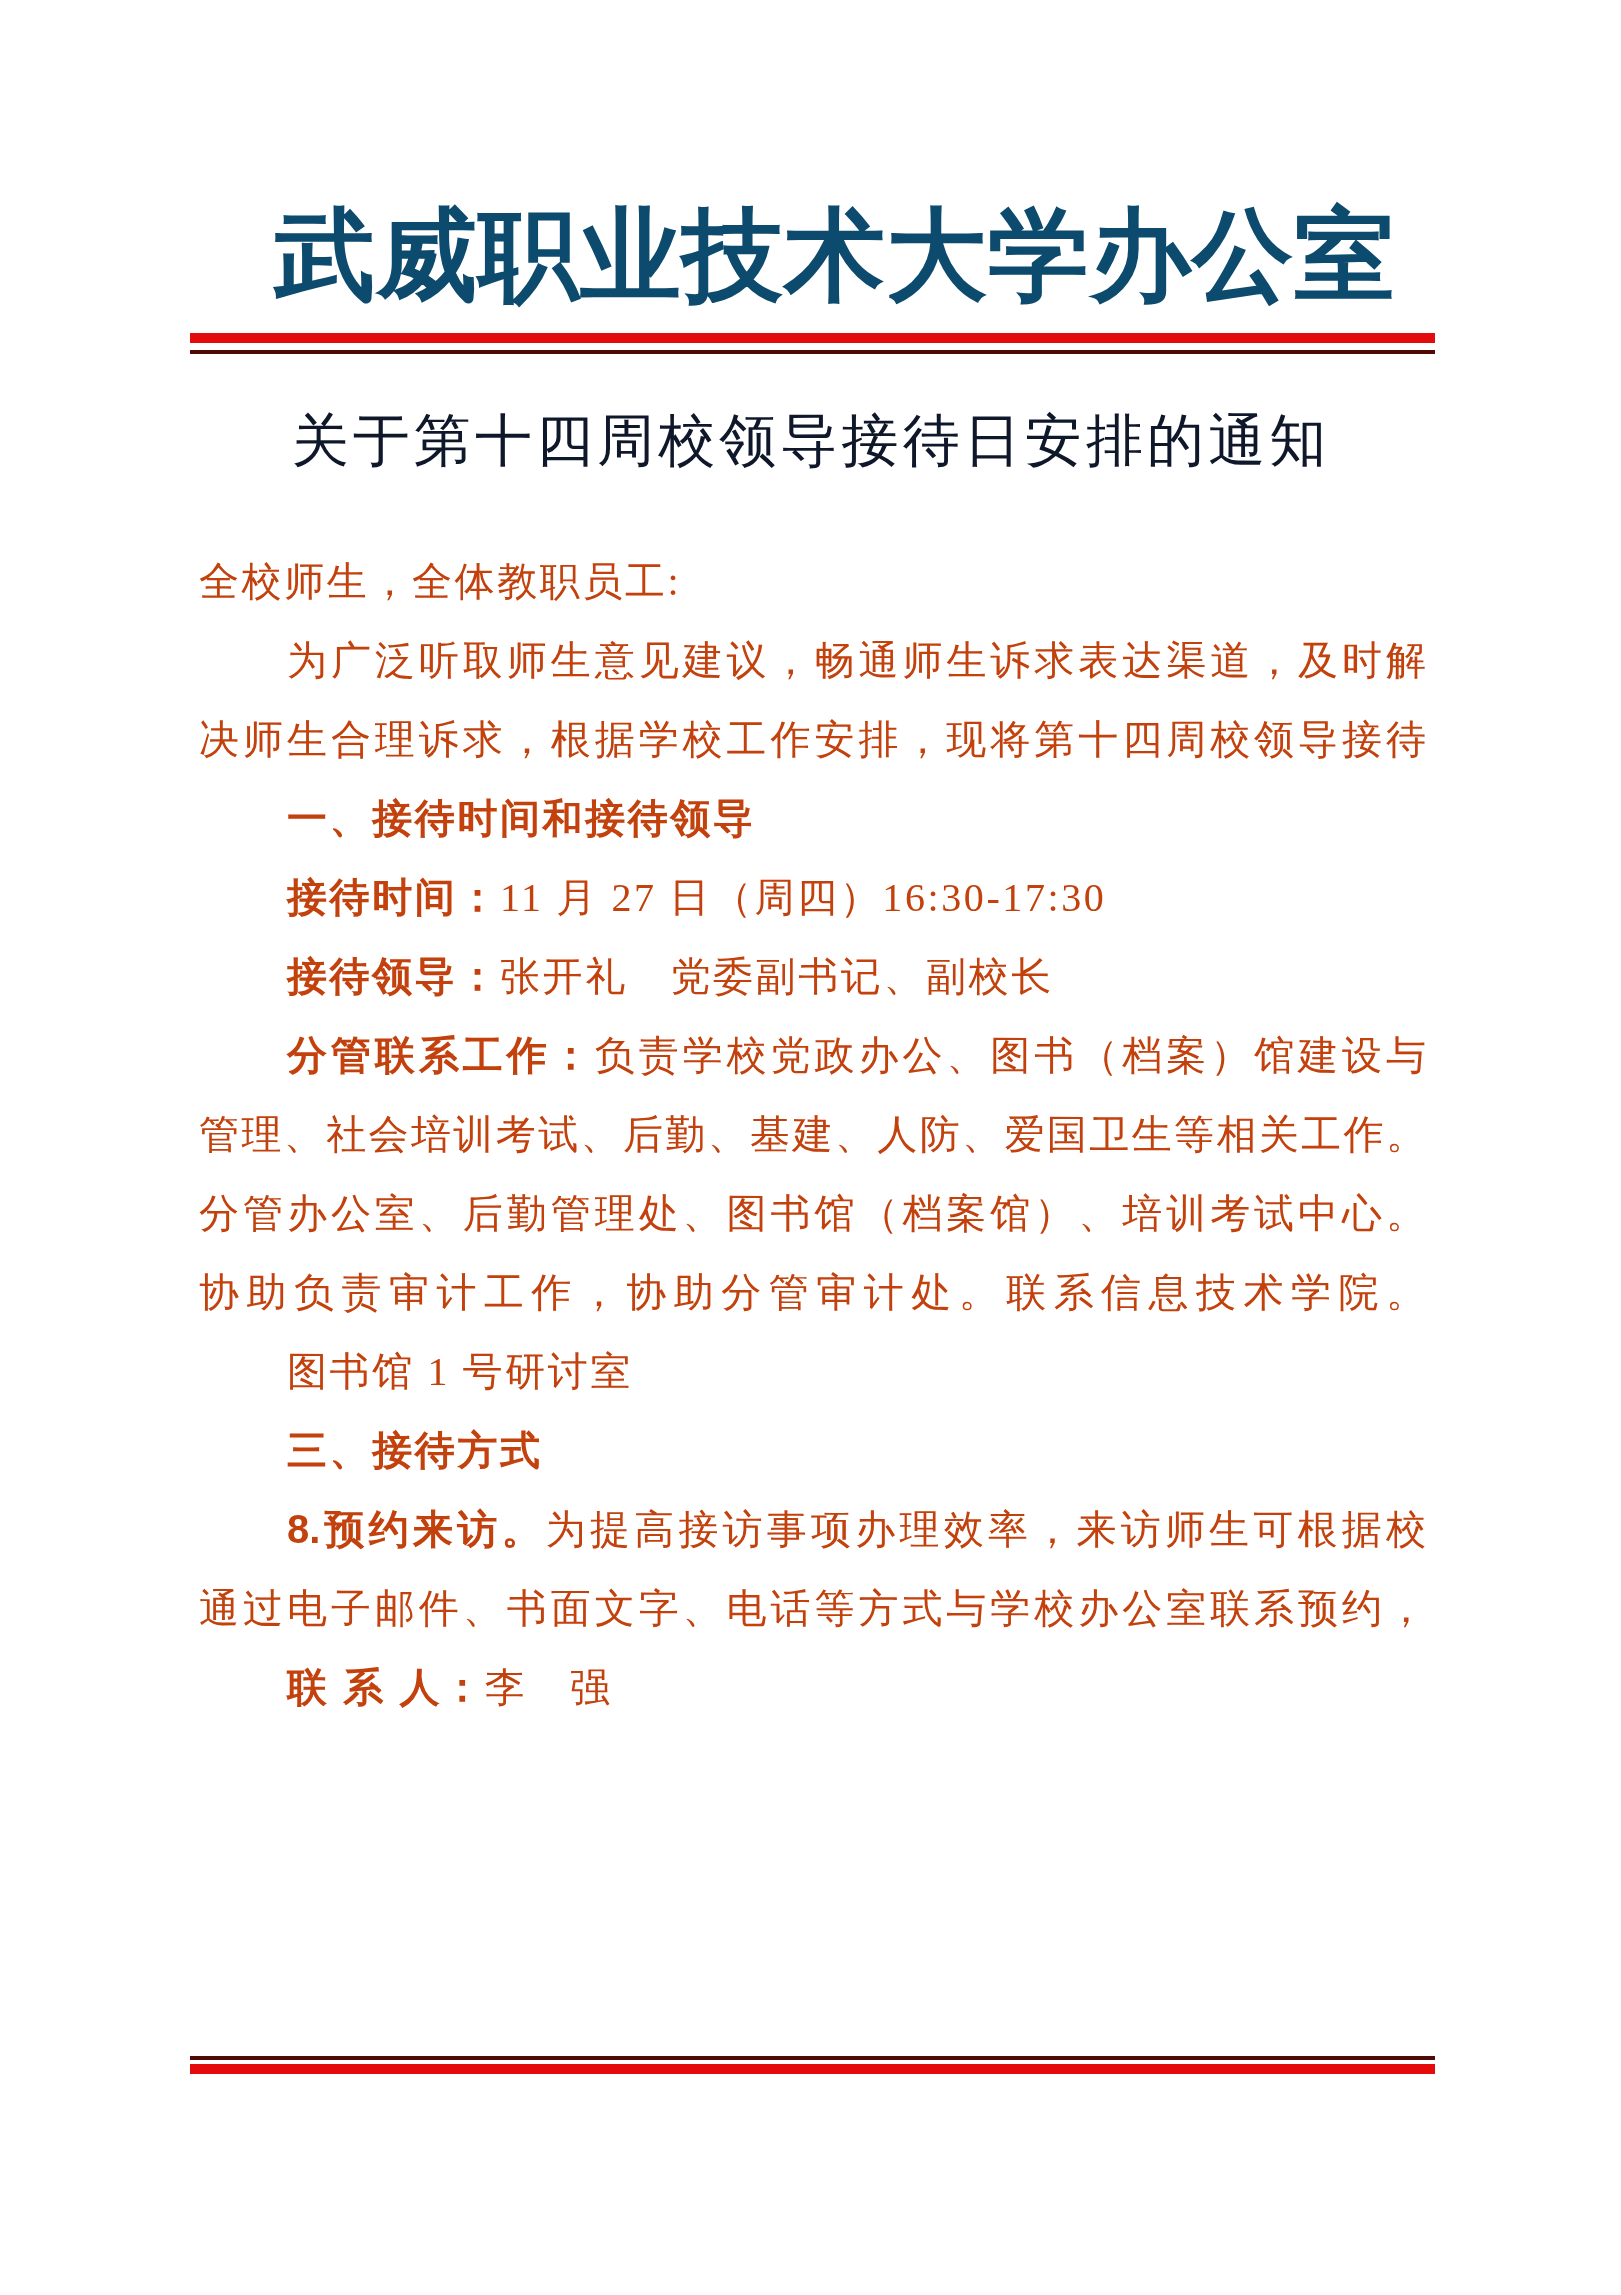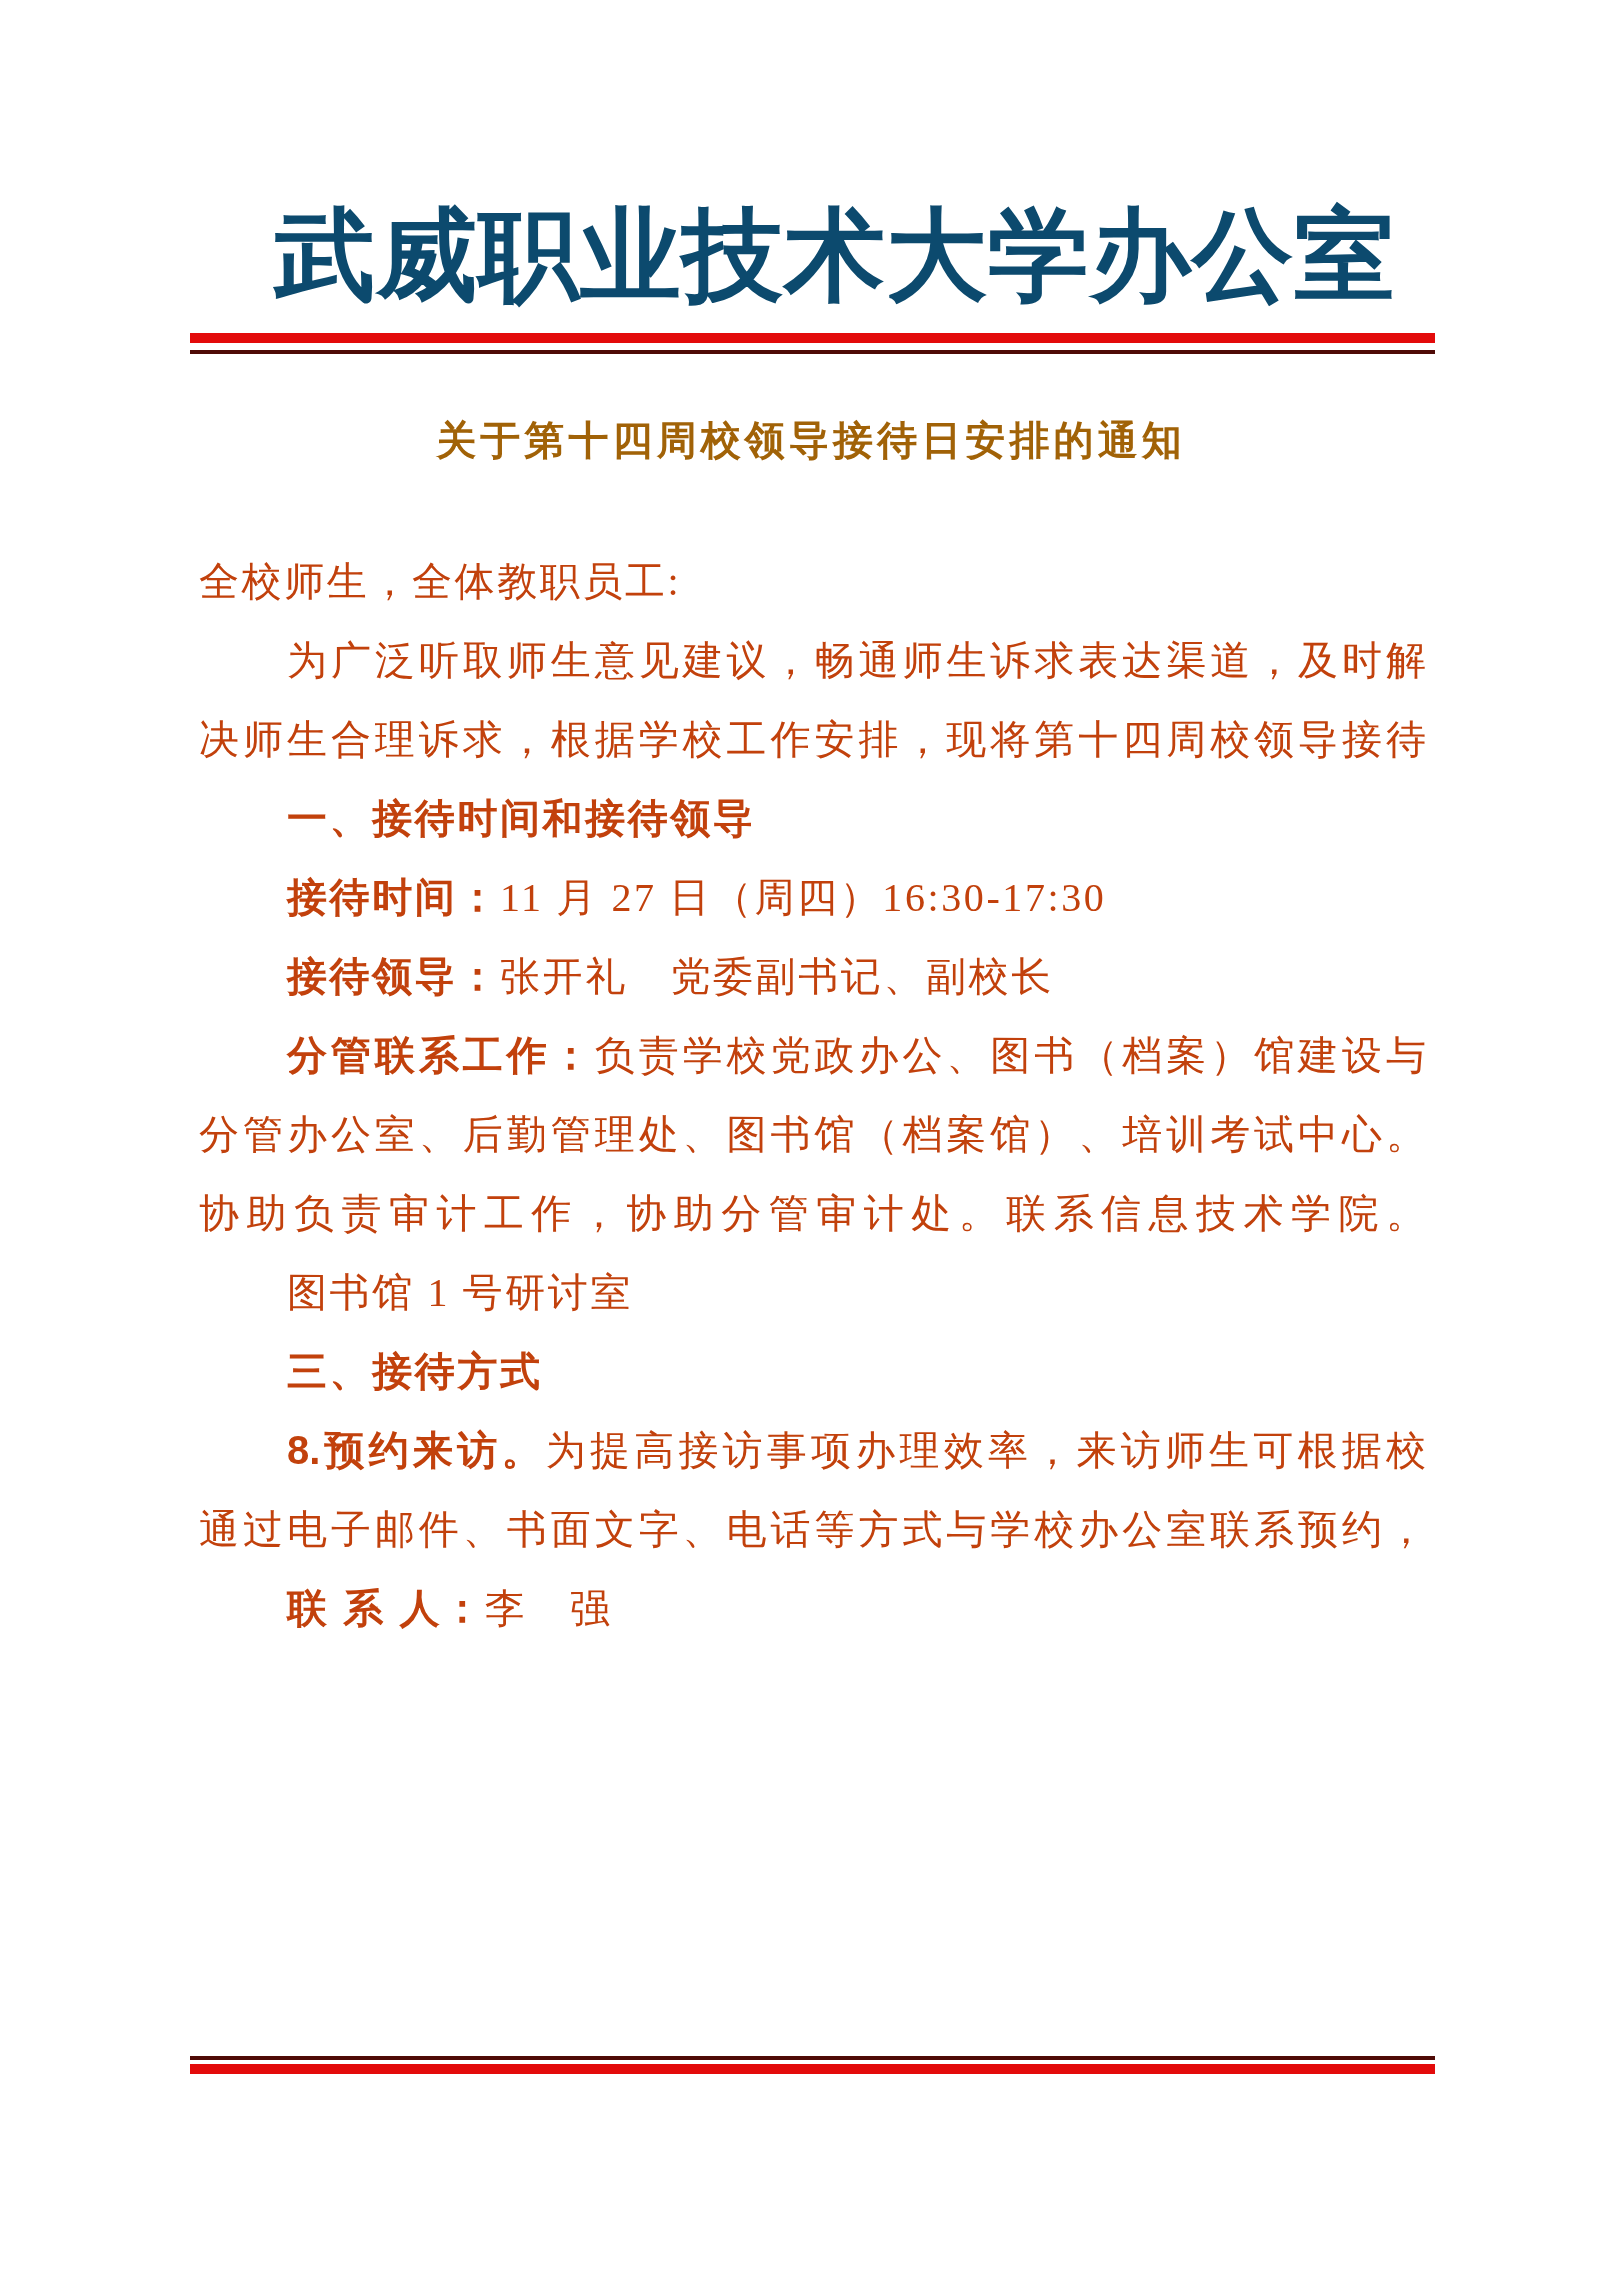--- a/index.html
+++ b/index.html
@@ -31,25 +31,25 @@
   .rule-thin{height:3.6px;background:#4f0a06;}
   .rule-top-thick{top:333px;}
   .rule-top-thin{top:350px;}
   .rule-bottom-thin{top:2056px;}
   .rule-bottom-thick{top:2064px;}
   
   .doc-title{
     position:absolute;
     left:0; top:405px; width:100%;
     text-align:center;
-    font-weight:bold;
-    font-size:40px;
+    font-weight:normal;
+    font-size:57px;
     line-height:72px;
     letter-spacing:4.1px;
-    color:#a16207;
+    color:#0f172a;
     white-space:nowrap;
   }
   
   .body-block{
     position:absolute;
     left:199px; top:542px;
     width:1227px;
   }
   .line{
     position:relative;
@@ -95,20 +95,21 @@
 
 
     <div class="line indent"><span class="lbl">一、接待时间和接待领导</span><span></span></div>
 
     <div class="line indent"><span class="lbl">接待时间：</span><span>11 月 27 日（周四）16:30-17:30</span></div>
 
     <div class="line indent"><span class="lbl">接待领导：</span><span>张开礼　党委副书记、副校长</span></div>
 
     <div class="line indent justify"><span class="lbl">分管联系工作：</span><span>负责学校党政办公、图书（档案）馆建设与</span></div>
 
+    <div class="line justify"><span class="lbl"></span><span>管理、社会培训考试、后勤、基建、人防、爱国卫生等相关工作。</span></div>
 
     <div class="line justify"><span class="lbl"></span><span>分管办公室、后勤管理处、图书馆（档案馆）、培训考试中心。</span></div>
 
     <div class="line justify"><span class="lbl"></span><span>协助负责审计工作，协助分管审计处。联系信息技术学院。</span></div>
 
 
     <div class="line indent"><span class="lbl"></span><span>图书馆 1 号研讨室</span></div>
 
     <div class="line indent"><span class="lbl">三、接待方式</span><span></span></div>
 

